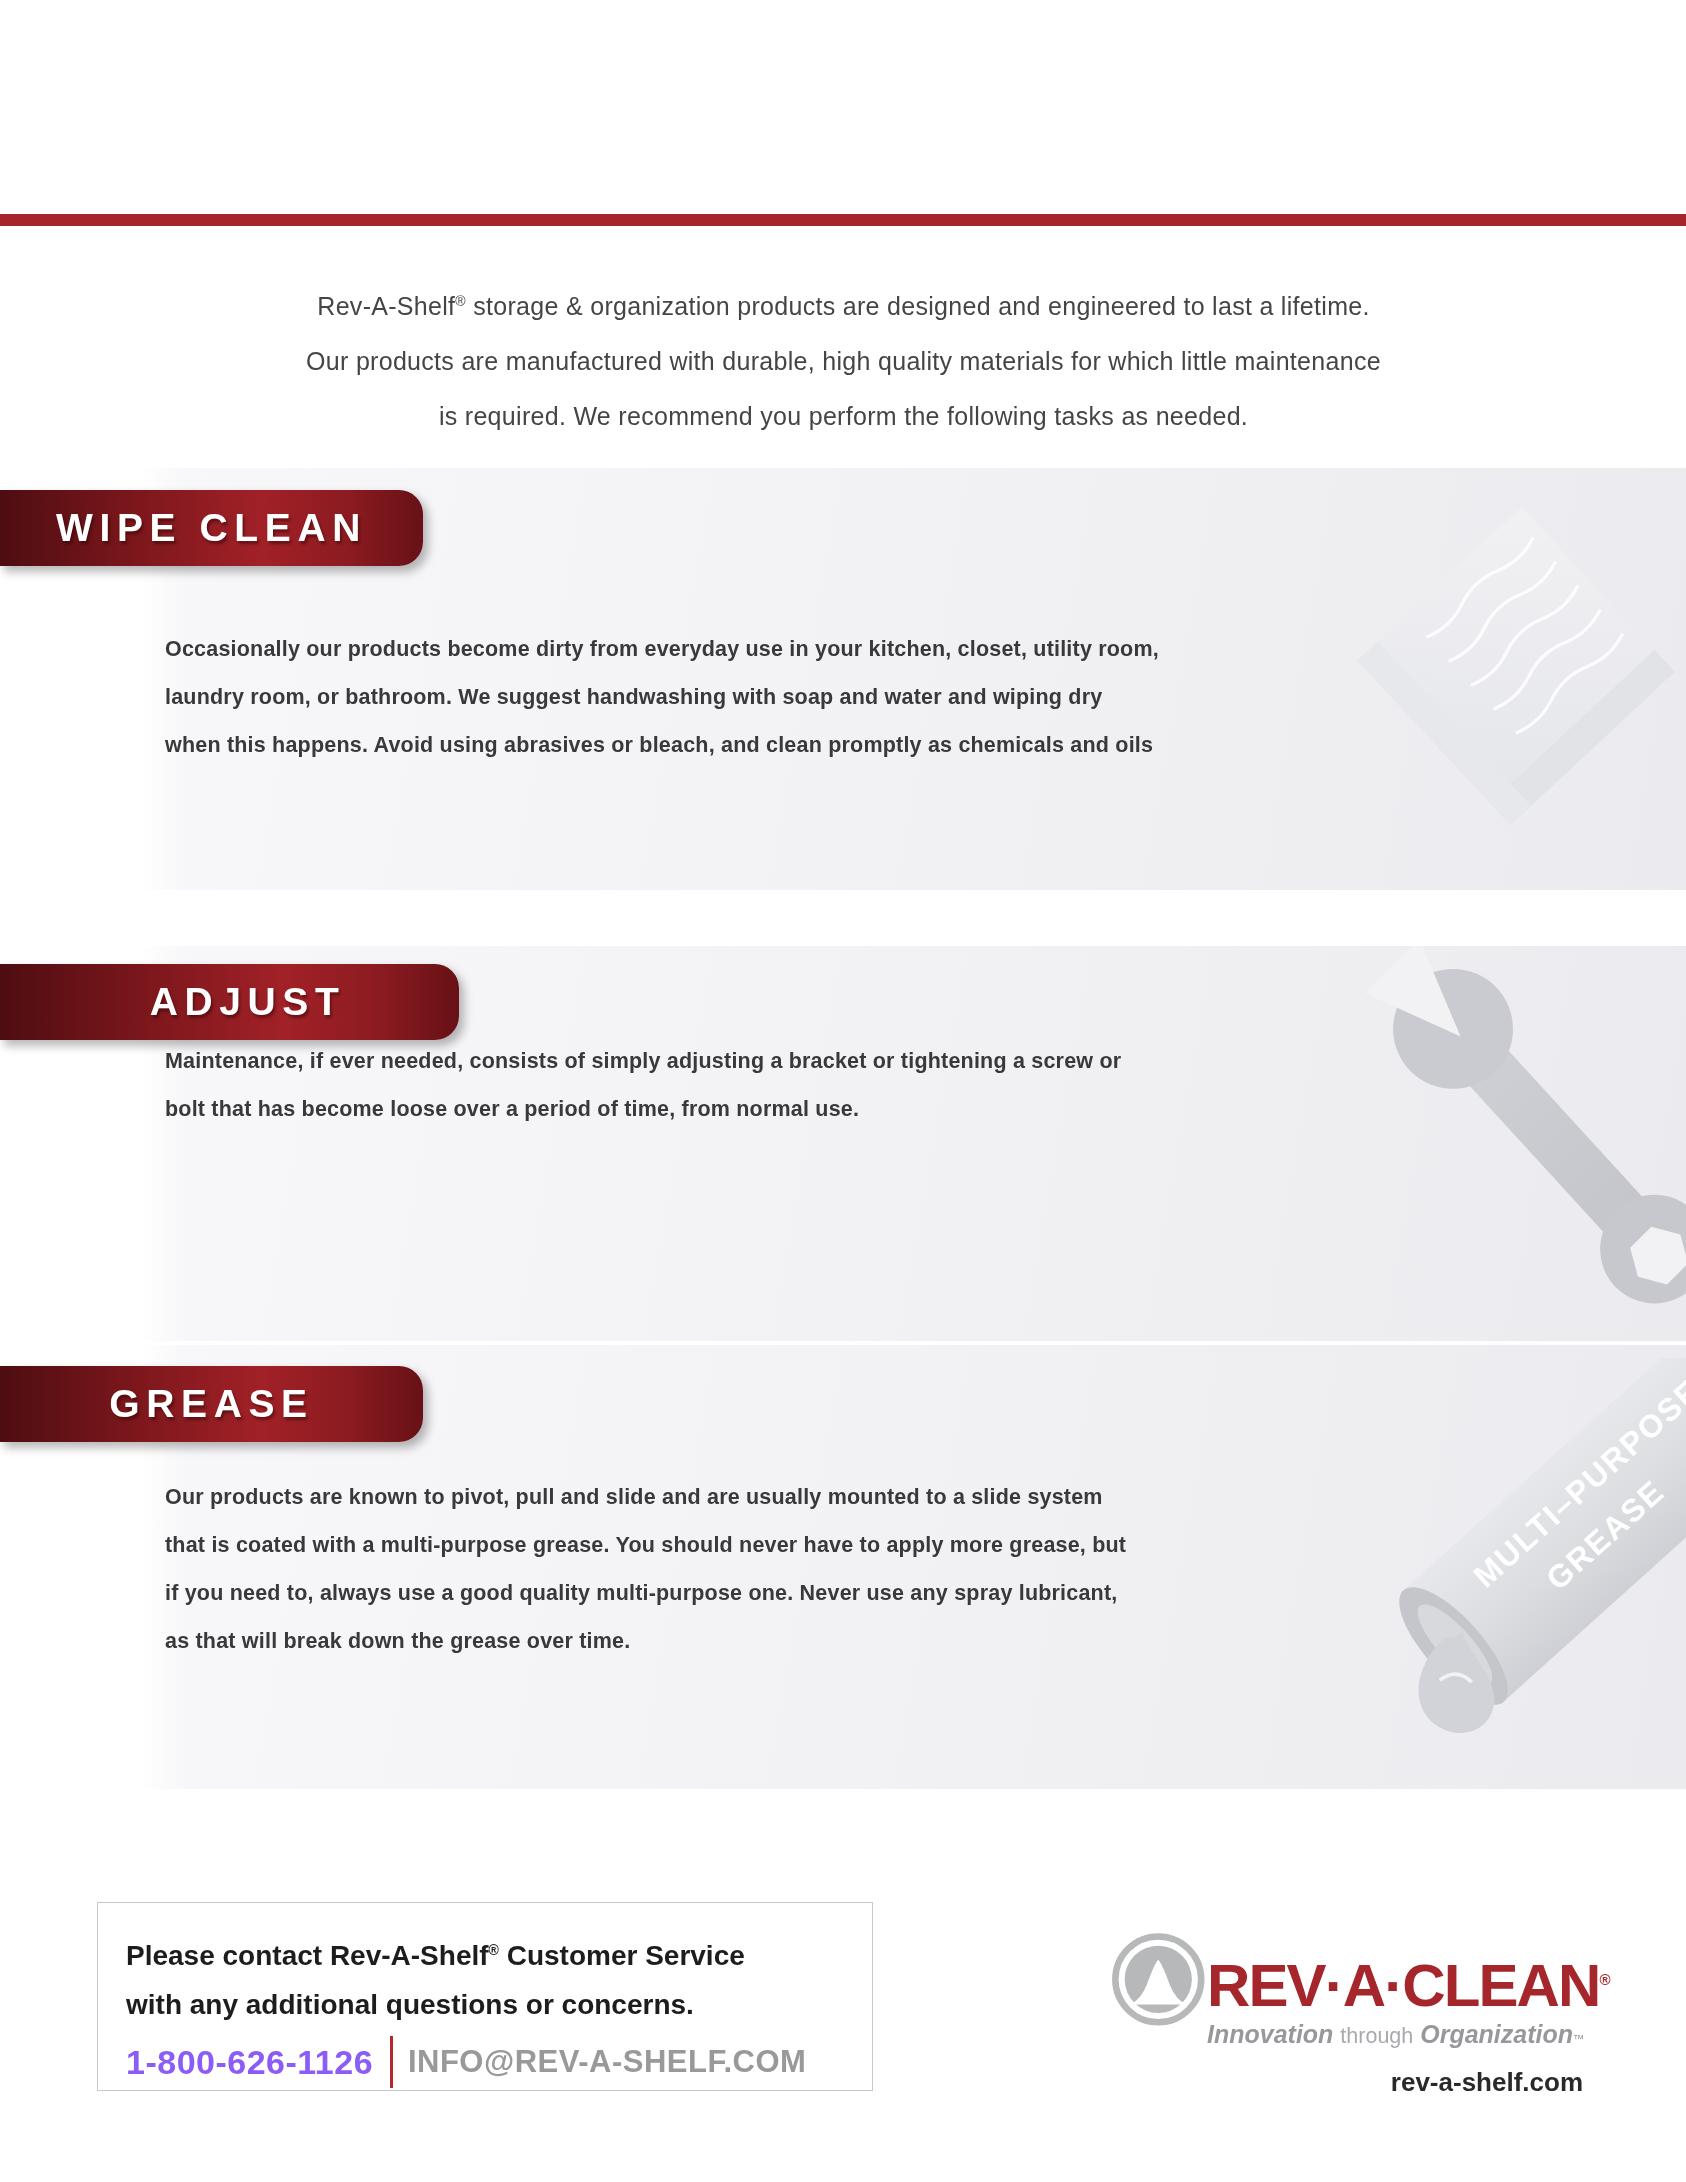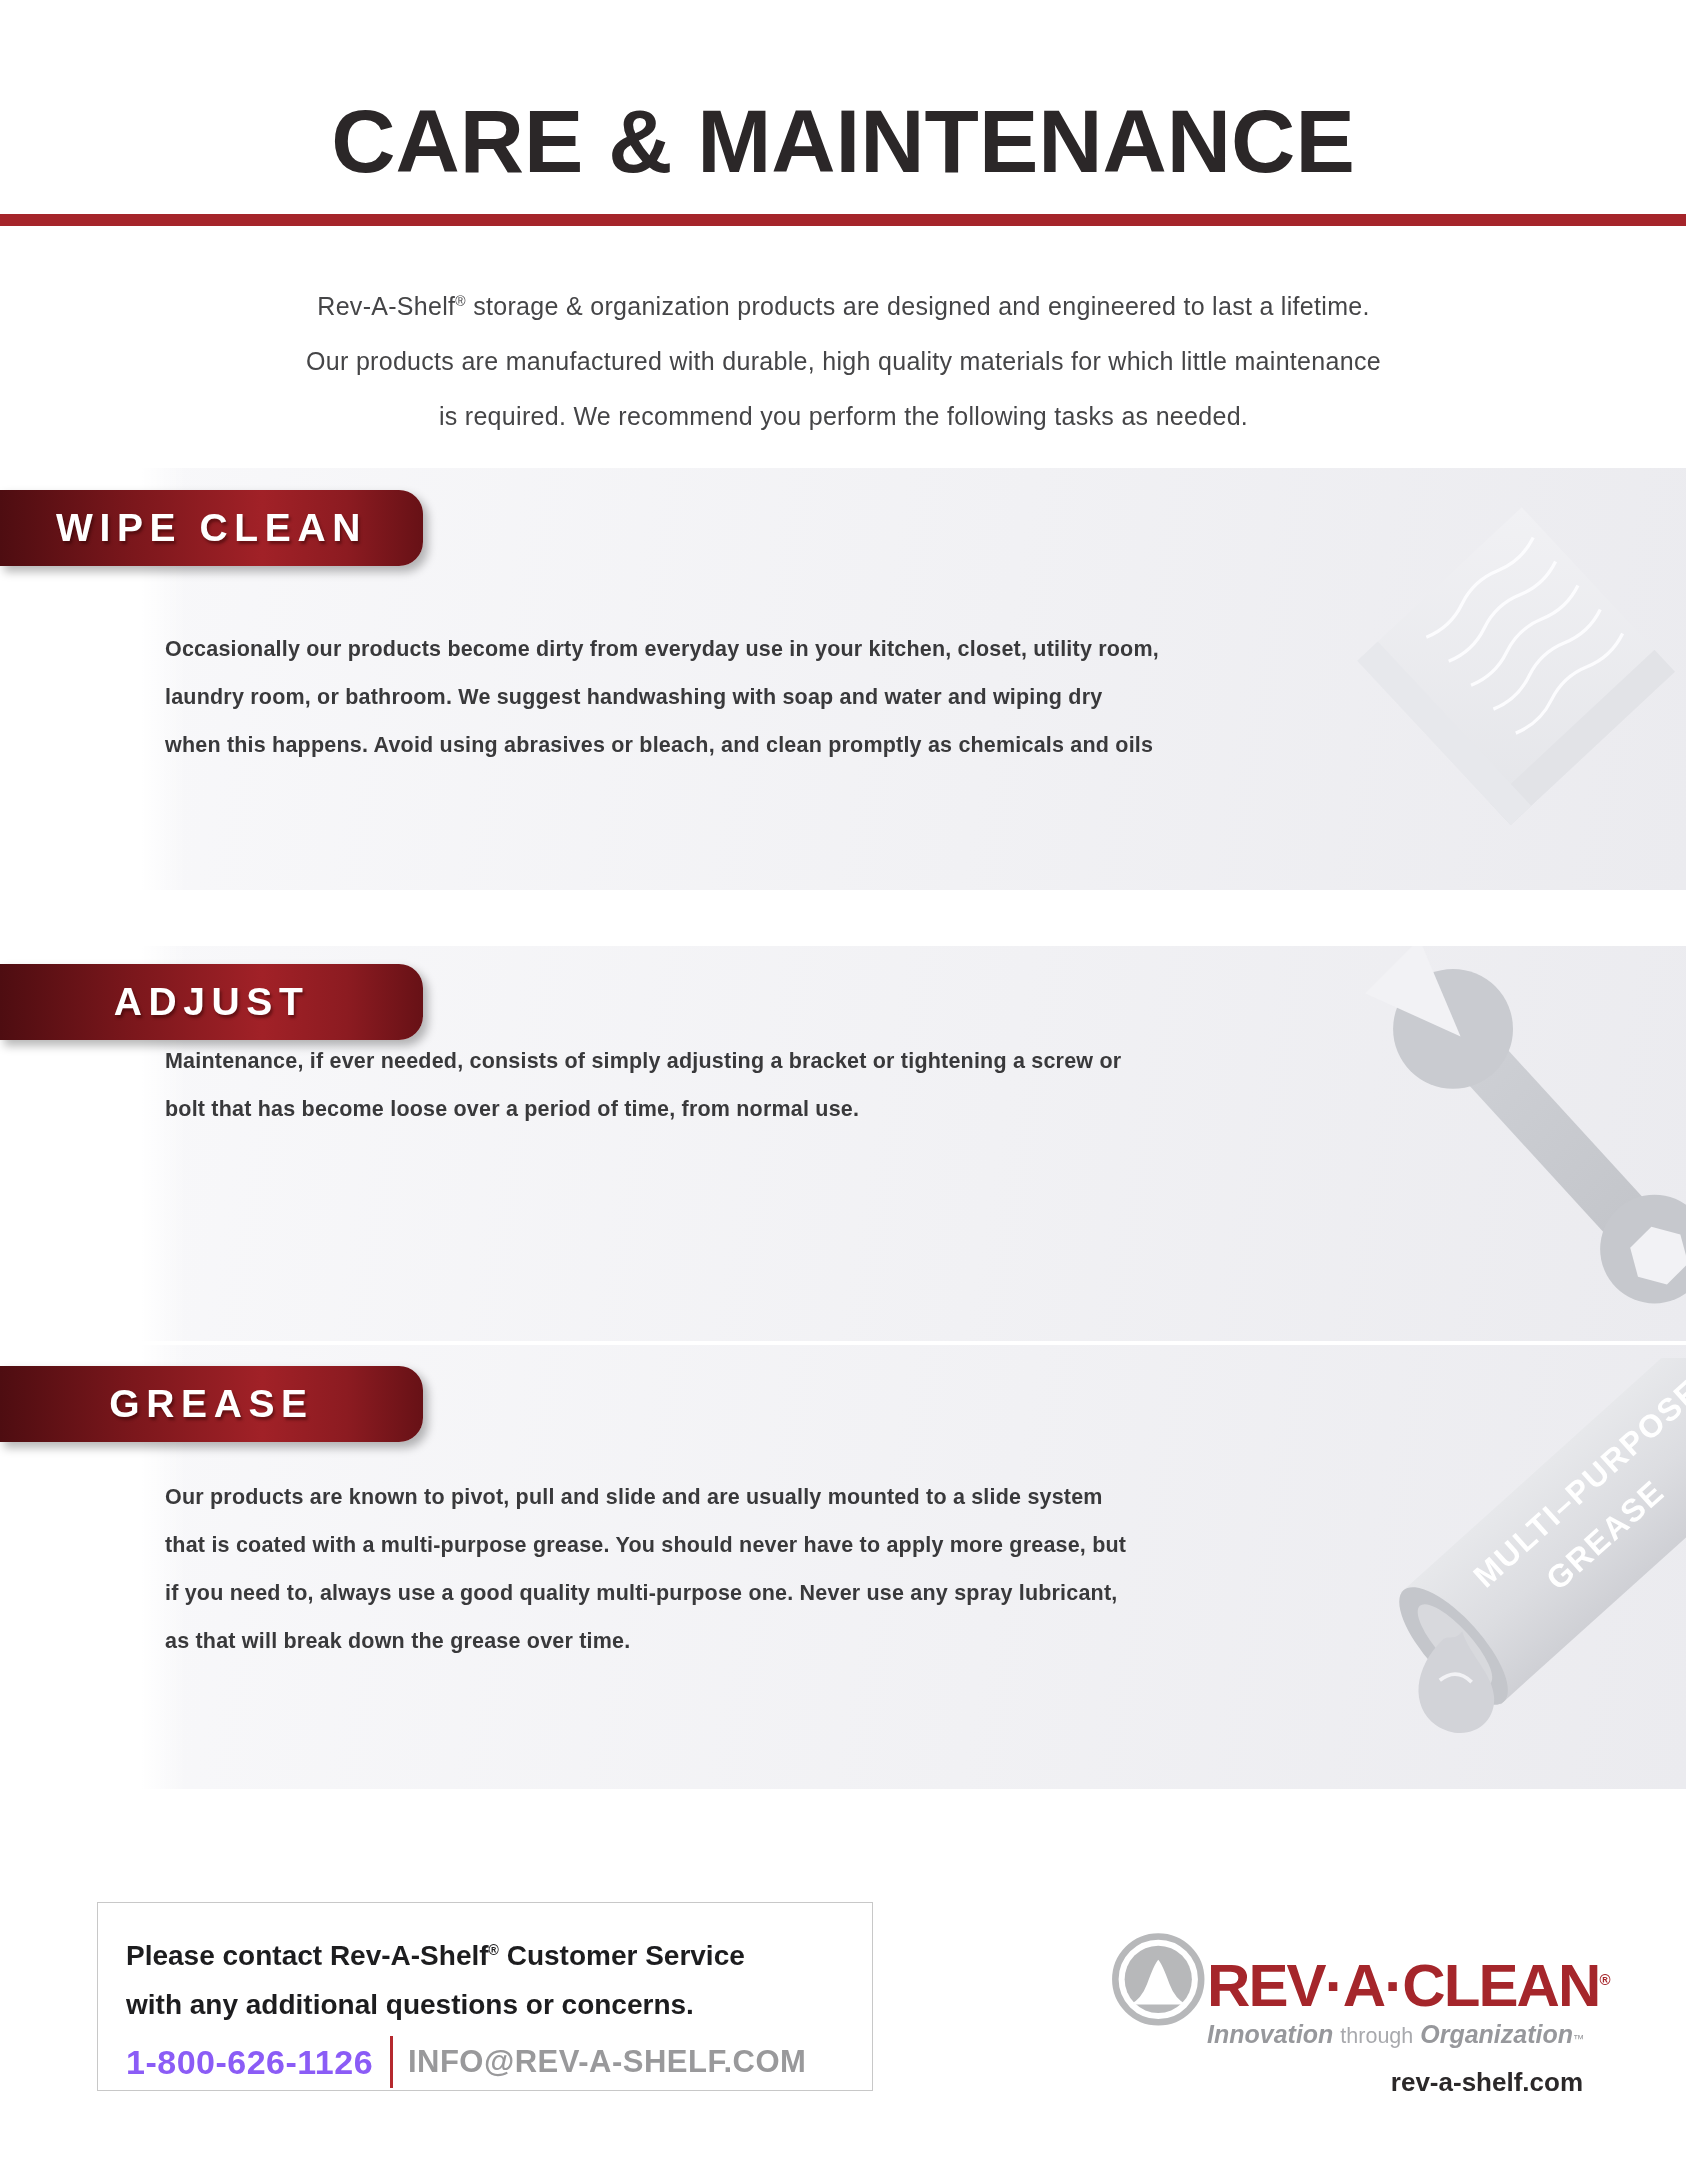--- a/index.html
+++ b/index.html
@@ -36,21 +36,21 @@
     border-radius:0 24px 24px 0;
     background:linear-gradient(90deg,#4e0d11 0%,#7c171c 32%,#a12127 62%,#8c1b21 82%,#671116 100%);
     box-shadow:4.7px 5.6px 9.4px rgba(0,0,0,0.28);
     display:flex;align-items:center;justify-content:center;
   }
   .banner span{
     color:#ffffff;font-size:39px;font-weight:bold;letter-spacing:6.6px;
     text-shadow:1.9px 2.8px 2.8px rgba(40,0,0,0.45);
   }
   .banner-wipe{top:490px;}
-  .banner-adjust{top:964px;}
+  .banner-adjust{top:964px;padding-left:36px;}
   .banner-grease{top:1366px;}
   
   .para{
     position:absolute;left:165px;width:1190px;
     font-size:21.5px;font-weight:bold;color:#39393b;line-height:48px;letter-spacing:0.2px;
   }
   .para-wipe{top:625px;}
   .para-adjust{top:1037px;}
   .para-grease{top:1473px;}
   
@@ -84,21 +84,20 @@
   .site{
     position:absolute;left:1207px;top:2067px;width:376px;text-align:right;
     font-size:26px;font-weight:bold;color:#2b2829;
   }
 </style>
 </head>
 <body>
 
 <div class="page">
 
-  <h1 class="title">CARE &amp; MAINTENANCE</h1>
   <div class="rule"></div>
 
   <div class="intro">
     <div><span>Rev-A-Shelf</span><sup>®</sup><span> storage &amp; organization products are designed and engineered to last a lifetime.</span></div>
     <div>Our products are manufactured with durable, high quality materials for which little maintenance</div>
     <div>is required. We recommend you perform the following tasks as needed.</div>
   </div>
 
   <div class="panel panel-wipe">
     <svg class="icon-abs" style="left:1199px;top:9.4px;" width="356" height="384" viewBox="0 0 380 410">

